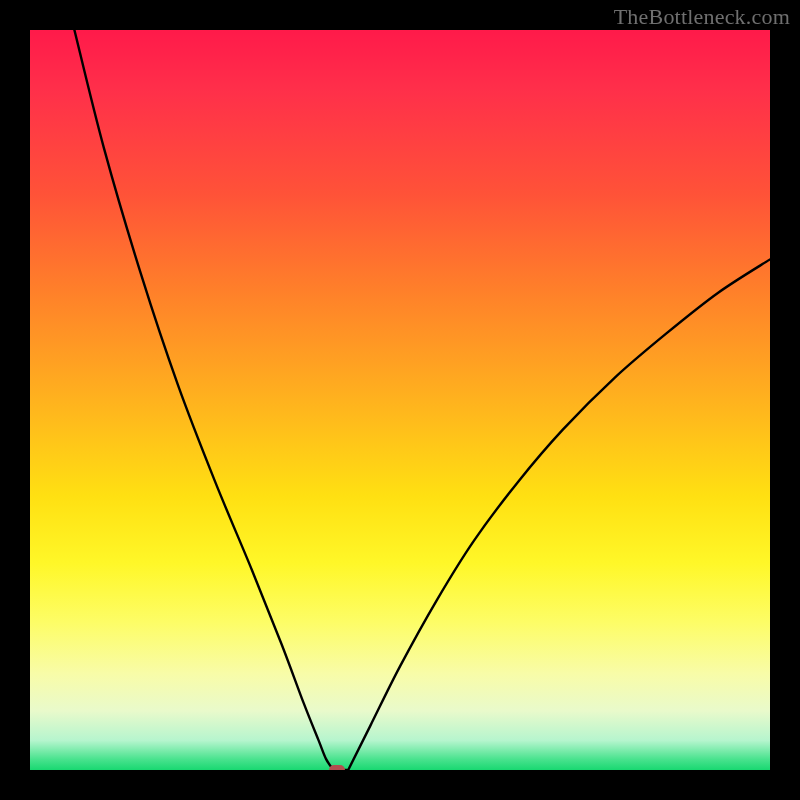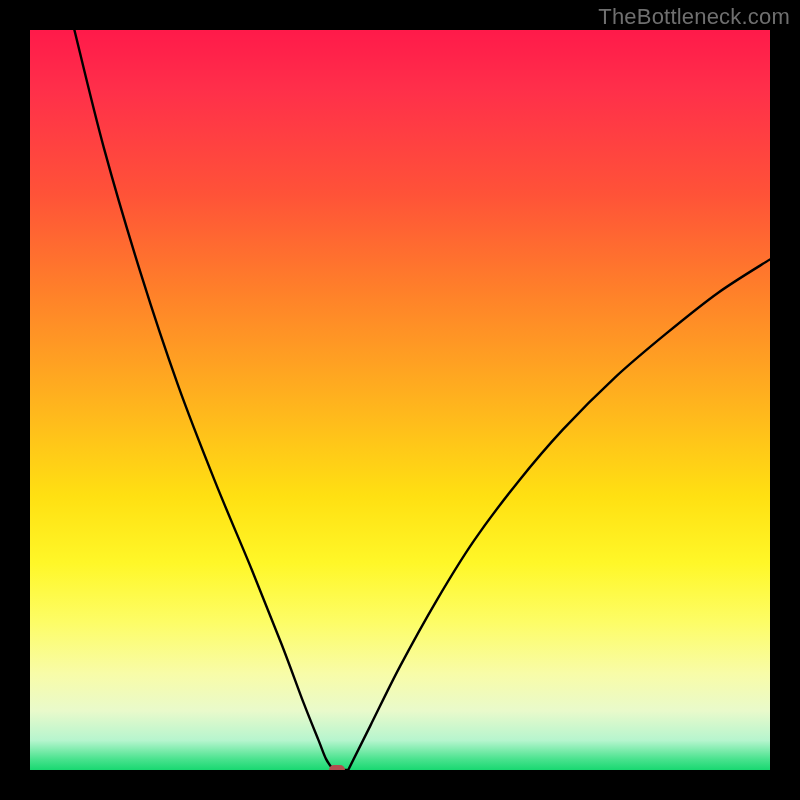--- a/index.html
+++ b/index.html
@@ -9,20 +9,21 @@
     height: 800px;
     overflow: hidden;
     background: #000;
     font-family: Arial, Helvetica, sans-serif;
   }
   .frame {
     position: relative;
     width: 800px;
     height: 800px;
     background: #000;
+    font-family: Liberation Serif, serif;
   }
   .watermark {
     position: absolute;
     top: 4px;
     right: 10px;
     color: #6f6f6f;
     font-size: 22px;
     font-weight: 500;
     letter-spacing: 0.2px;
     z-index: 20;

